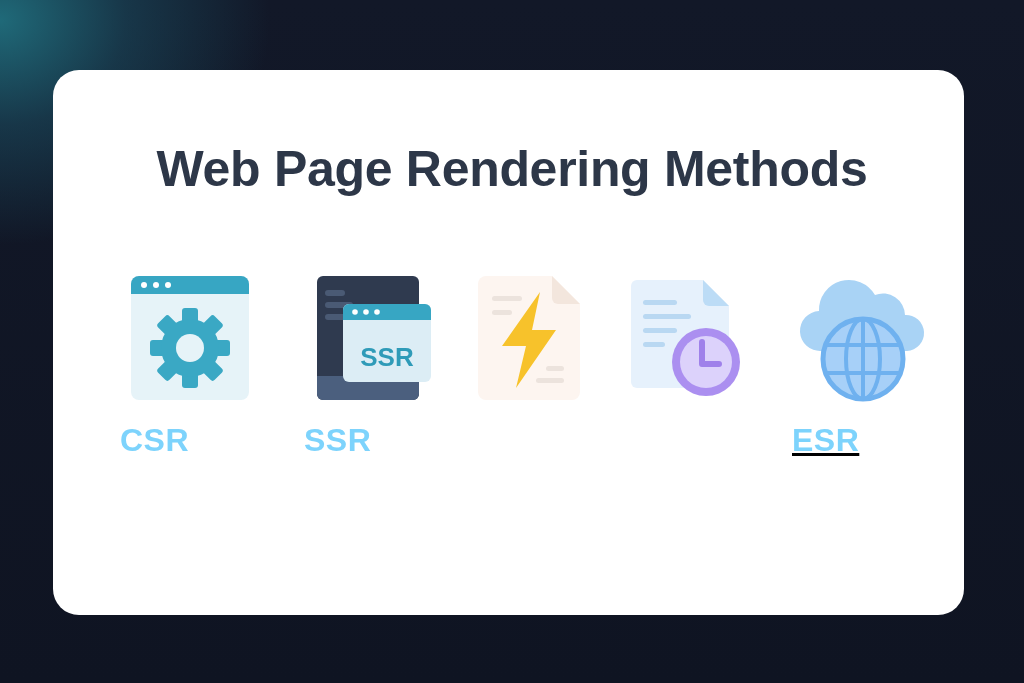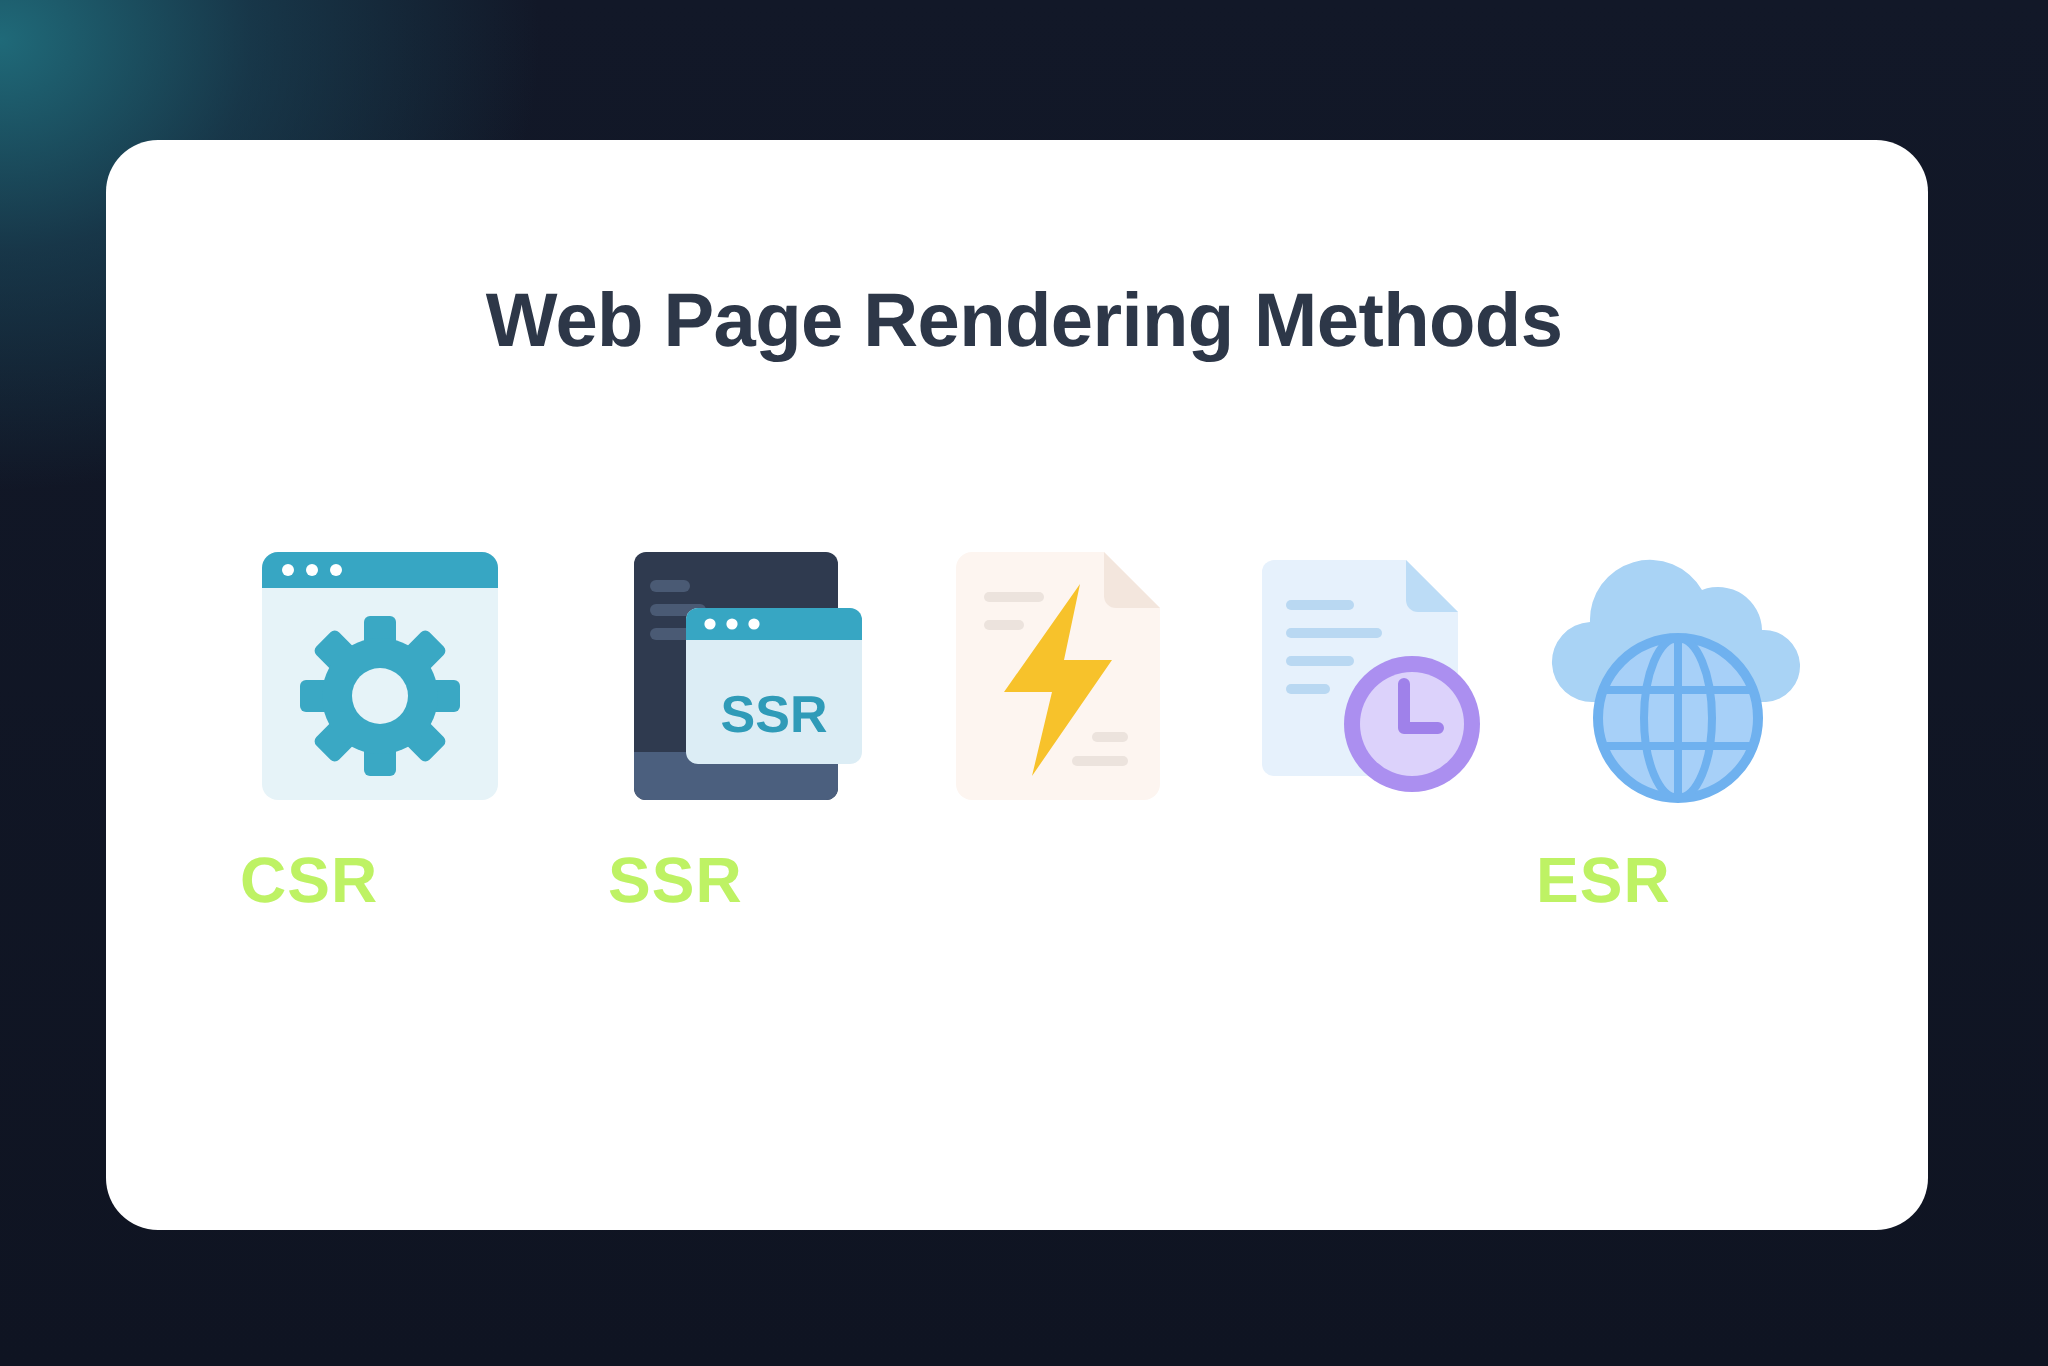--- a/index.html
+++ b/index.html
@@ -13,28 +13,28 @@
     background:
       radial-gradient(ellipse 360px 300px at 0px 20px, rgba(32,110,125,0.95) 0%, rgba(28,80,100,0.55) 35%, rgba(20,40,60,0.0) 75%),
       linear-gradient(180deg, #121828 0%, #0f1422 100%);
   }
   .card {
     position: absolute; left: 53px; top: 70px; width: 911px; height: 545px;
     background: #ffffff; border-radius: 26px;
   }
   .title {
     position: absolute; left: 0; right: 0; top: 140px; text-align: center;
-    font-size: 38px; font-weight: 700; color: #2d3748; letter-spacing: -0.3px;
+    font-size: 50px; font-weight: 700; color: #2d3748; letter-spacing: -0.3px;
   }
   .item {
     position: absolute; top: 270px; width: 140px; text-align: left;
   }
   .icon-wrap { width: 140px; height: 136px; display: flex; justify-content: center; align-items: center; }
   .label {
-    margin-top: 16px; font-size: 32px; font-weight: 700; color: #bef264; letter-spacing: 0.5px;
+    margin-top: 16px; font-size: 32px; font-weight: 700; color: #7dd3fc; letter-spacing: 0.5px;
   }
 </style>
 </head>
 <body>
 
 <div class="bg-glow"></div>
 
 <div class="card">
 </div>
 
@@ -109,21 +109,21 @@
       <rect x="14" y="40" width="48" height="5" rx="2.5" fill="#b9d8f2"></rect>
       <rect x="14" y="54" width="34" height="5" rx="2.5" fill="#b9d8f2"></rect>
       <rect x="14" y="68" width="22" height="5" rx="2.5" fill="#b9d8f2"></rect>
       <circle cx="77" cy="88" r="34" fill="#ab8ff0"></circle>
       <circle cx="77" cy="88" r="26" fill="#dcd2fb"></circle>
       <path d="M73 68 V90 H90" stroke="#9f81ea" stroke-width="6" stroke-linecap="round" stroke-linejoin="round" fill="none"></path>
     </svg>
   </div>
 </div>
 
-<div class="item" style="left:768px;">
+<div class="item" style="left:792px;text-decoration:underline;">
   <div class="icon-wrap">
     <svg width="130" height="130" viewBox="0 0 130 130">
       <path d="M24 78 a20 20 0 0 1 -2 -40 a30 30 0 0 1 56 -16 a22 22 0 0 1 30 20 a18 18 0 0 1 2 36z" fill="#a9d3f5"></path>
       <g transform="translate(66,86)">
         <circle r="40" fill="#a7d0f8"></circle>
         <circle r="40" fill="none" stroke="#6fb1ef" stroke-width="5"></circle>
         <ellipse rx="17" ry="40" fill="none" stroke="#6fb1ef" stroke-width="4"></ellipse>
         <line x1="0" y1="-40" x2="0" y2="40" stroke="#6fb1ef" stroke-width="4"></line>
         <line x1="-37" y1="-14" x2="37" y2="-14" stroke="#6fb1ef" stroke-width="4"></line>
         <line x1="-37" y1="14" x2="37" y2="14" stroke="#6fb1ef" stroke-width="4"></line>

